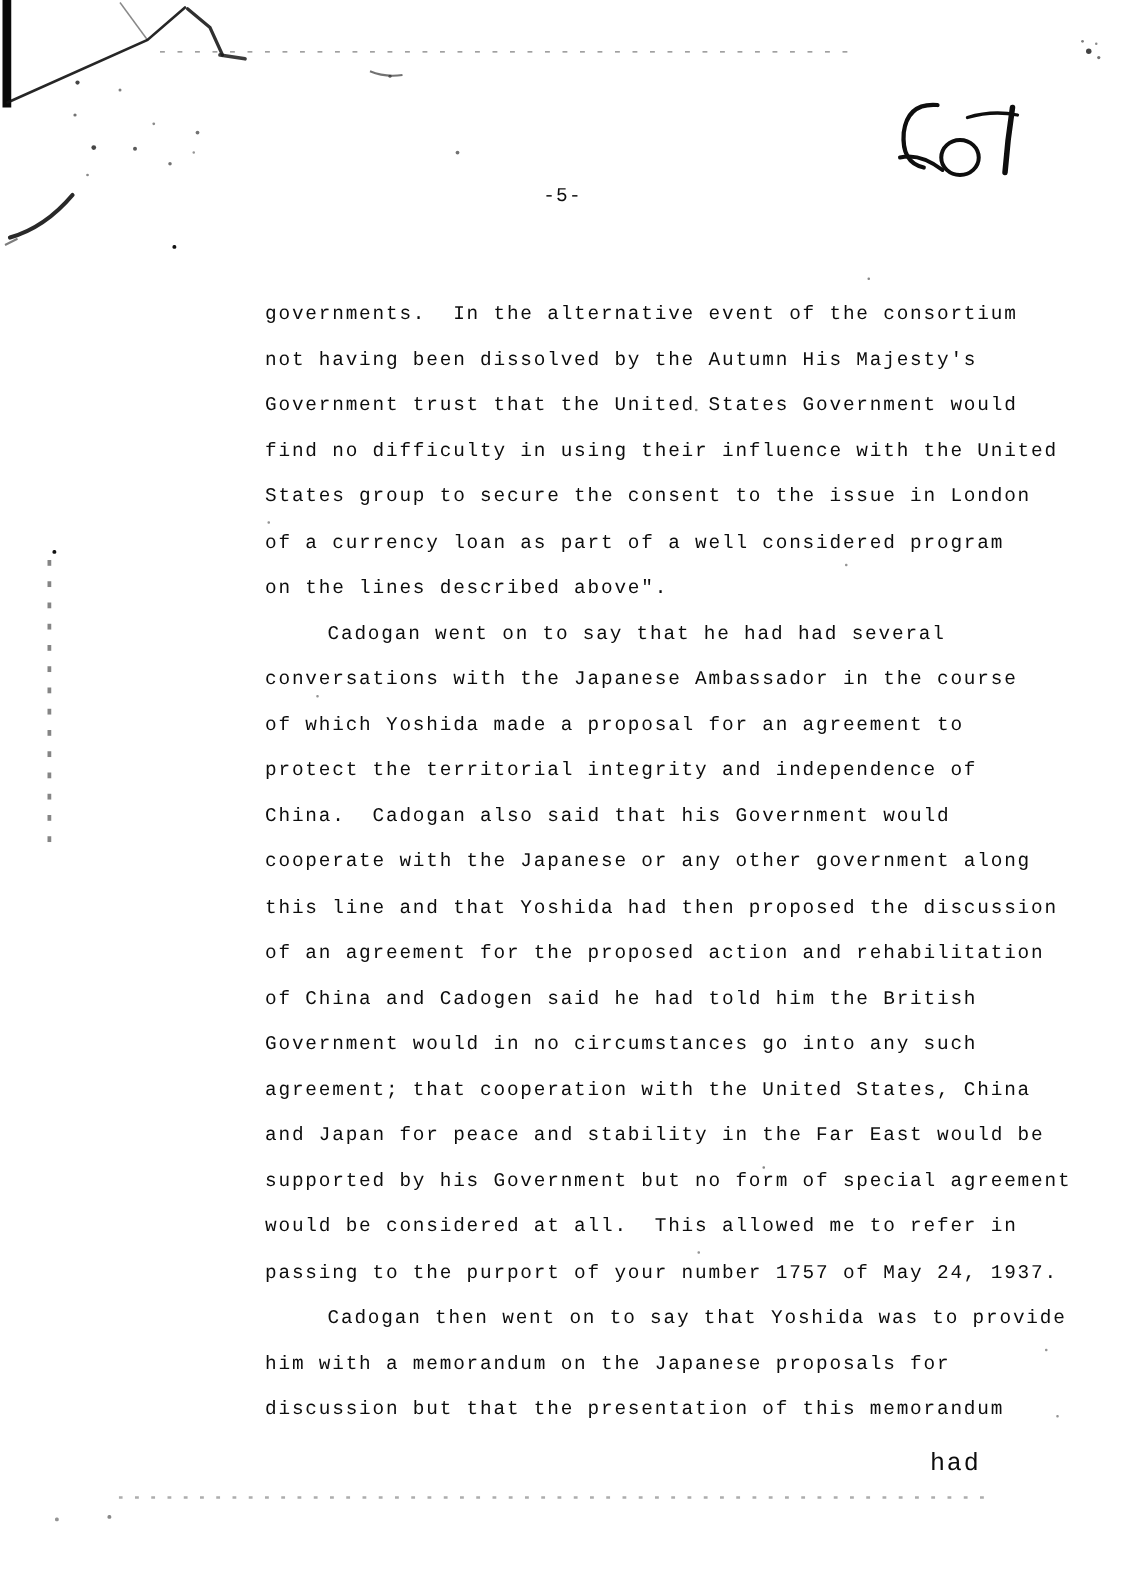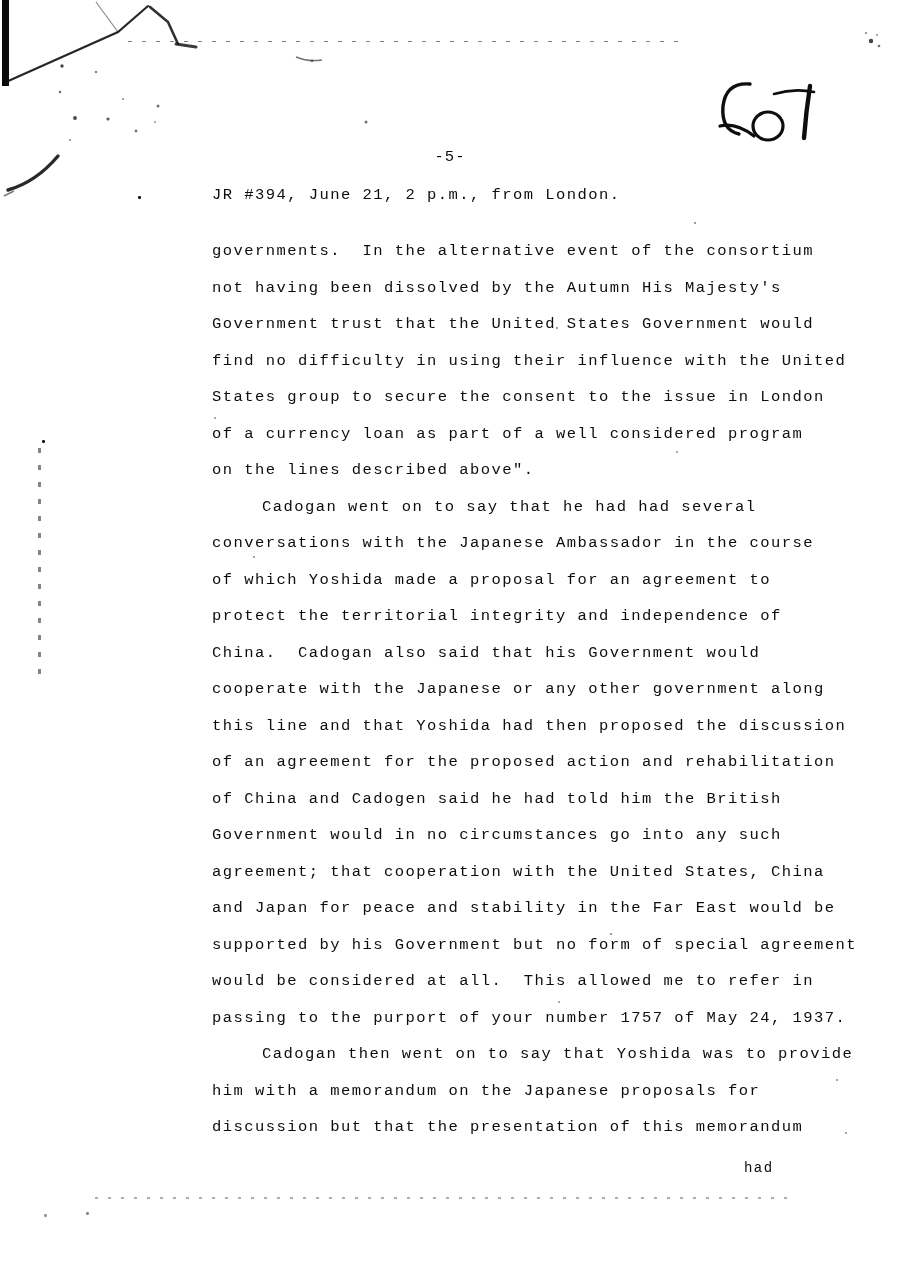--- a/index.html
+++ b/index.html
@@ -75,21 +75,21 @@
     white-space: pre;
     line-height: 20px;
   }
 
   .tline.indent { padding-left: 50px; }
 
   .catchword {
     position: absolute;
     left: 744px;
     top: 1160px;
-    font-size: 14px;
+    font-size: 20px;
     letter-spacing: 1.45px;
     white-space: pre;
   }
 
   
   .handwriting {
     position: absolute;
     left: 706px;
     top: 54px;
     width: 190px;
@@ -205,21 +205,20 @@
         <path d="M 68 40 Q 88 34 108 38" stroke-width="2.6"></path>
         <path d="M 104 32 Q 100 58 98 84" stroke-width="4.4"></path>
       </g>
     </svg>
   </div>
 
   <div class="page-number">
     <span>-5-</span>
   </div>
 
-  <div class="doc-head">JR #394, June 21, 2 p.m., from London.</div>
 
   <div class="body-block">
 
     <div class="tline">governments.  In the alternative event of the consortium</div>
     <div class="tline">not having been dissolved by the Autumn His Majesty's</div>
     <div class="tline">Government trust that the United States Government would</div>
     <div class="tline">find no difficulty in using their influence with the United</div>
     <div class="tline">States group to secure the consent to the issue in London</div>
     <div class="tline">of a currency loan as part of a well considered program</div>
     <div class="tline">on the lines described above".</div>

